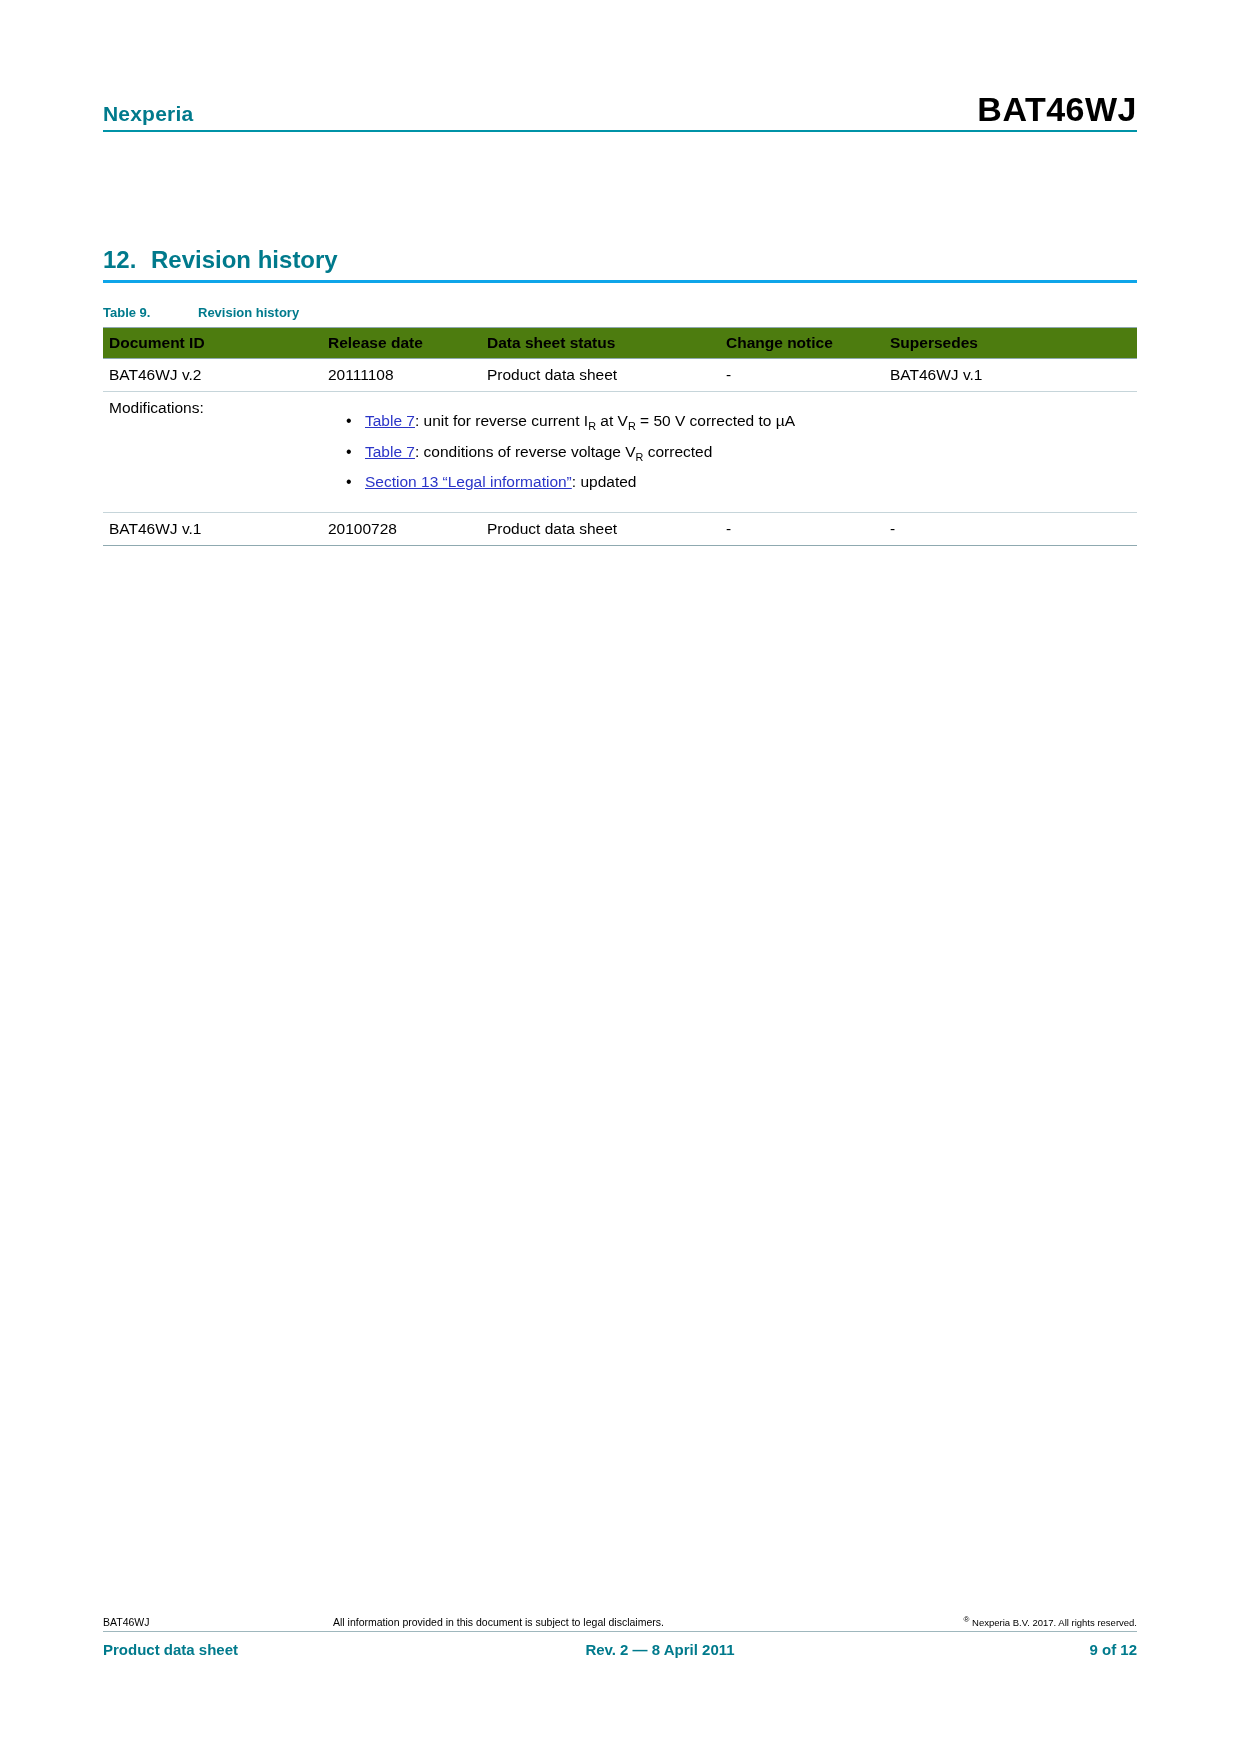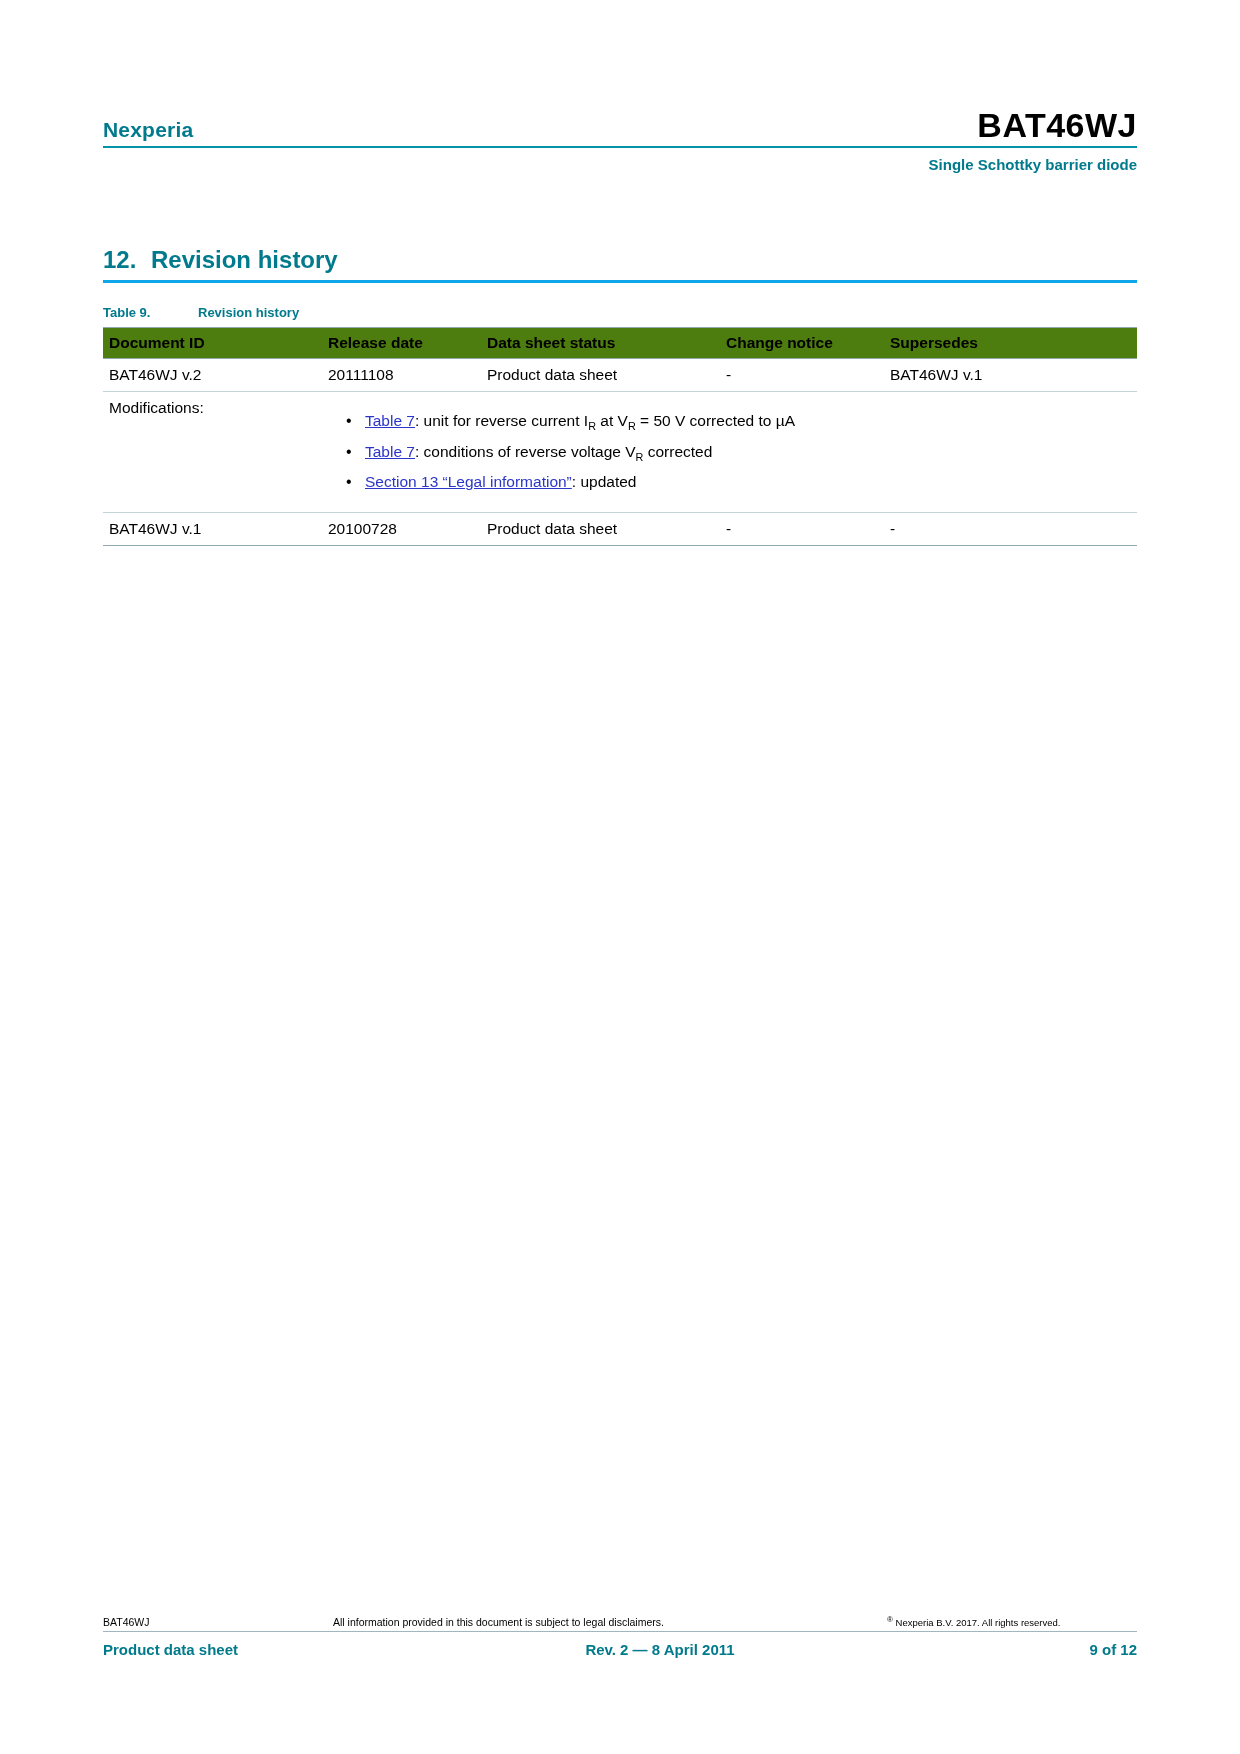--- a/index.html
+++ b/index.html
@@ -18,21 +18,21 @@
     position: relative;
     width: 1240px;
     height: 1754px;
     box-sizing: border-box;
   }
 
   
   .header {
     position: absolute;
     left: 103px;
-    top: 108px;
+    top: 92px;
     width: 1034px;
   }
   .header-top {
     display: flex;
     align-items: flex-end;
     justify-content: space-between;
     padding-bottom: 4px;
     border-bottom: 2px solid #0093a7;
   }
   .brand {
@@ -158,21 +158,21 @@
     display: flex;
     align-items: flex-end;
     justify-content: space-between;
     font-size: 10.5px;
     color: #000;
     padding-bottom: 3px;
     border-bottom: 1px solid #9fb7bd;
   }
   .footer-top .f-left { width: 230px; }
   .footer-top .f-mid { flex: 1; text-align: left; }
-  .footer-top .f-right { width: 250px; text-align: left; font-size: 9.5px; }
+  .footer-top .f-right { width: 250px; text-align: right; font-size: 9.5px; }
   .footer-top .f-right .reg { font-size: 8px; vertical-align: super; }
   .footer-bottom {
     display: flex;
     align-items: baseline;
     justify-content: space-between;
     margin-top: 9px;
     color: #007a8c;
     font-size: 15px;
     font-weight: bold;
   }
@@ -183,21 +183,20 @@
 </head>
 <body>
 
 <div class="page">
 
   <div class="header">
     <div class="header-top">
       <div class="brand">Nexperia</div>
       <div class="part-number">BAT46WJ</div>
     </div>
-    <div class="header-sub">Single Schottky barrier diode</div>
   </div>
 
   <div class="section-title">
     <span class="num">12.</span><span>Revision history</span>
   </div>
 
   <div class="table-wrap">
     <div class="table-caption">
       <span class="cap-label">Table 9.</span><span>Revision history</span>
     </div>

